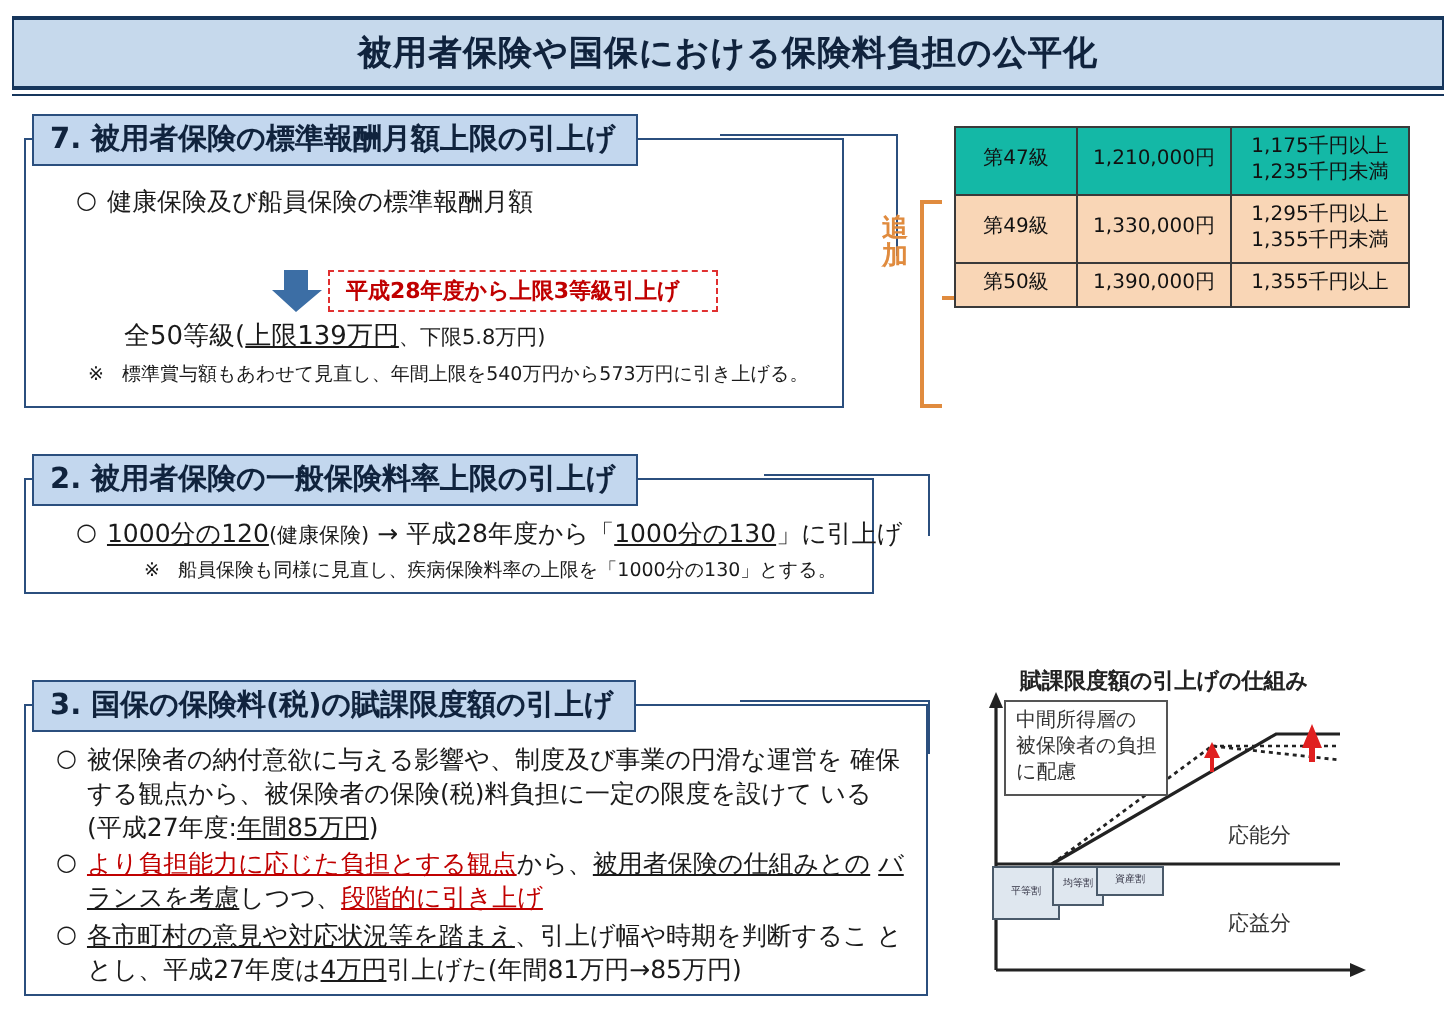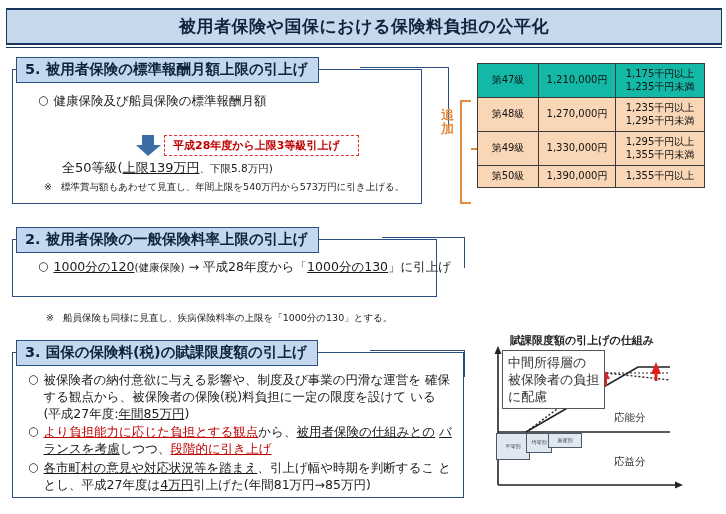--- a/index.html
+++ b/index.html
@@ -104,41 +104,41 @@
   .addbr:after{
     content:"";position:absolute;right:-7px;top:46px;width:7px;height:0;
     border-top:2px solid #e08b3e;
   }
 
   
   #sec2{left:12px;top:227px;width:440px;height:70px;}
   #sec2 .sec-body{left:0;top:12px;width:425px;height:58px;}
   #sec2 .sec-head{left:4px;top:0;}
   .s2-l1{position:absolute;left:26px;top:32px;font-size:12.5px;white-space:nowrap;}
-  .s2-note{position:absolute;left:34px;top:52px;margin-top:33px;}
+  .s2-note{position:absolute;left:60px;top:52px;}
 
   
   #sec3{left:12px;top:340px;width:465px;height:158px;}
   #sec3 .sec-body{left:0;top:12px;width:452px;height:146px;}
   #sec3 .sec-head{left:4px;top:0;text-align:right;}
   .s3item{position:absolute;left:16px;font-size:12.5px;line-height:1.34;width:424px;}
   .s3-i1{top:32px;}
   .s3-i2{top:84px;}
   .s3-i3{top:120px;}
 
   
   .diagram{position:absolute;left:488px;top:333px;width:232px;height:172px;}
   .dg-title{
     position:absolute;left:22px;top:0;font-size:11px;font-weight:bold;color:#222;
     white-space:nowrap;
   }
   .callout{
     position:absolute;left:14px;top:17px;
     border:1px solid #555;background:#fff;
-    font-size:13px;line-height:1.32;color:#333;
+    font-size:10px;line-height:1.32;color:#333;
     padding:3px 5px;white-space:nowrap;z-index:4;
   }
   .dg-lbl{position:absolute;font-size:10.5px;color:#333;}
   .lbl-nou{left:126px;top:78px;}
   .lbl-eki{left:126px;top:122px;}
   .minibox{
     position:absolute;border:1px solid #4a5a6a;background:#dfe7ef;
     font-size:5px;color:#334;line-height:1.15;
     display:flex;align-items:center;justify-content:center;text-align:center;
     padding:0 1px;
@@ -151,21 +151,21 @@
 <body>
 
 <div class="page">
 
   <div class="banner">
     <span class="banner-text">被用者保険や国保における保険料負担の公平化</span>
   </div>
 
   <div class="section" id="sec1">
     <div class="sec-body"></div>
-    <div class="sec-head">5. 被用者保険の標準報酬月額上限の引上げ</div>
+    <div class="sec-head">7. 被用者保険の標準報酬月額上限の引上げ</div>
 
     <div class="elbow" style="left:348px;top:10px;width:88px;height:60px;"></div>
 
     <div class="bullet-row s1-l1">
       <span class="circ">○</span>
       <span>健康保険及び船員保険の標準報酬月額</span>
     </div>
 
 
     <div class="arrow-down">
@@ -192,28 +192,20 @@
   <div class="addbr"></div>
 
   <table class="tbl">
     <tbody>
       <tr>
         <td class="c1">第47級</td>
         <td class="c2">1,210,000円</td>
         <td class="c3">
           <div>1,175千円以上</div>
           <div>1,235千円未満</div>
-        </td>
-      </tr>
-      <tr class="hl">
-        <td class="c1">第48級</td>
-        <td class="c2">1,270,000円</td>
-        <td class="c3">
-          <div>1,235千円以上</div>
-          <div>1,295千円未満</div>
         </td>
       </tr>
       <tr class="hl">
         <td class="c1">第49級</td>
         <td class="c2">1,330,000円</td>
         <td class="c3">
           <div>1,295千円以上</div>
           <div>1,355千円未満</div>
         </td>
       </tr>

